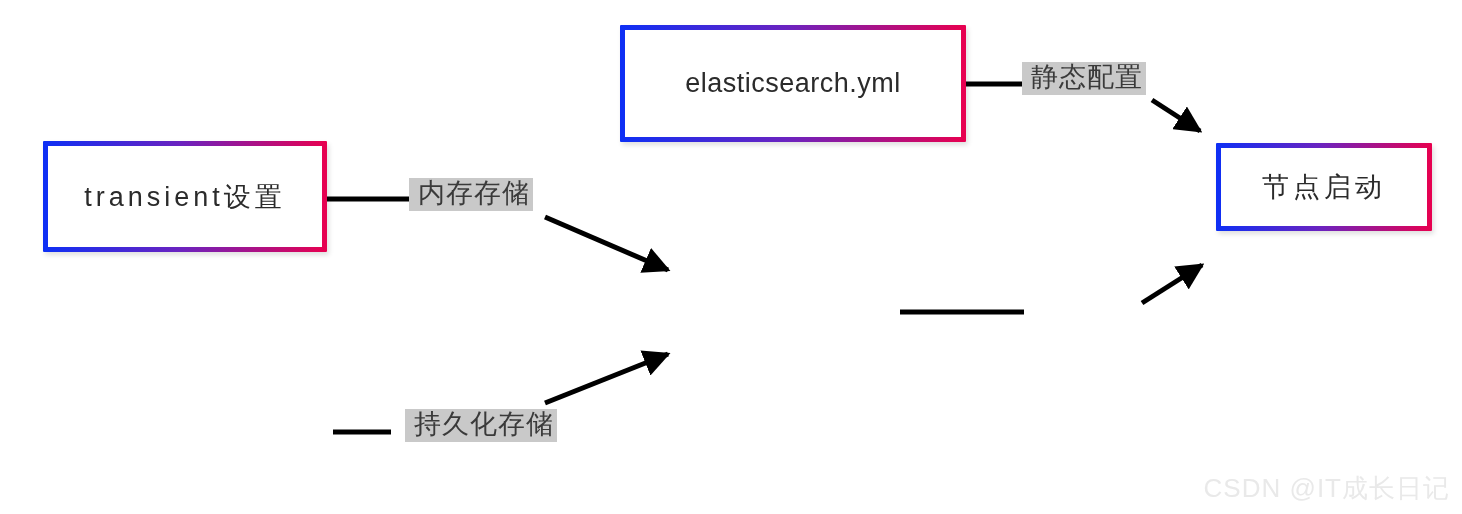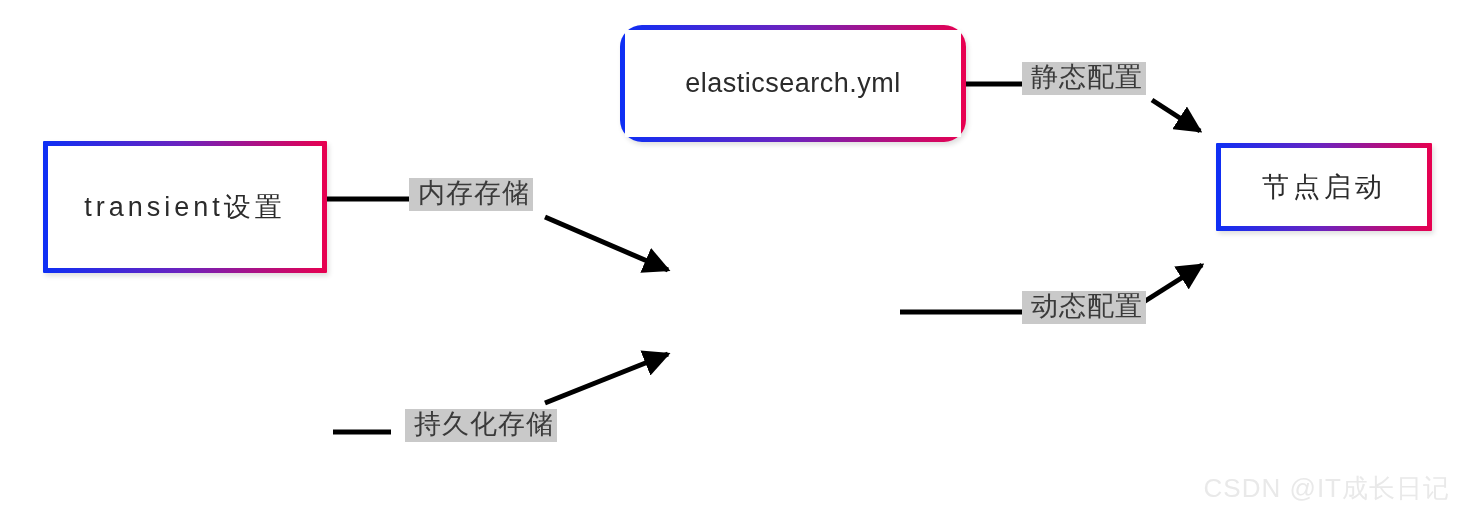--- a/index.html
+++ b/index.html
@@ -106,37 +106,36 @@
       <line x1="333" y1="432" x2="391" y2="432" stroke="#000000" stroke-width="5"></line>
       <line x1="545" y1="403" x2="668" y2="354" stroke="#000000" stroke-width="5" marker-end="url(#arrow)"></line>
     </g>
 
     <g>
       <line x1="900" y1="312" x2="1024" y2="312" stroke="#000000" stroke-width="5"></line>
       <line x1="1142" y1="303" x2="1202" y2="265" stroke="#000000" stroke-width="5" marker-end="url(#arrow)"></line>
     </g>
   </svg>
 
-  <div class="node" style="left:620px; top:25px; width:346px; height:117px;border-radius:22px;">
+  <div class="node" style="left:620px; top:25px; width:346px; height:117px;">
     <div class="node-inner">elasticsearch.yml</div>
   </div>
 
-  <div class="node node-cjk" style="left:43px; top:141px; width:284px; height:132px;text-align:center;">
+  <div class="node node-cjk" style="left:43px; top:141px; width:284px; height:111px;text-align:center;">
     <div class="node-inner">transient设置</div>
   </div>
 
 
 
   <div class="node node-cjk" style="left:1216px; top:143px; width:216px; height:88px;">
     <div class="node-inner">节点启动</div>
   </div>
 
   <div class="edge-label" style="left:1022px; top:62px;">静态配置</div>
 
   <div class="edge-label" style="left:409px; top:178px;">内存存储</div>
 
-  <div class="edge-label" style="left:1022px; top:291px;">动态配置</div>
 
   <div class="edge-label" style="left:405px; top:409px;">持久化存储</div>
 
   <div class="watermark">CSDN @IT成长日记</div>
 
 </div>
 
 </body></html>

